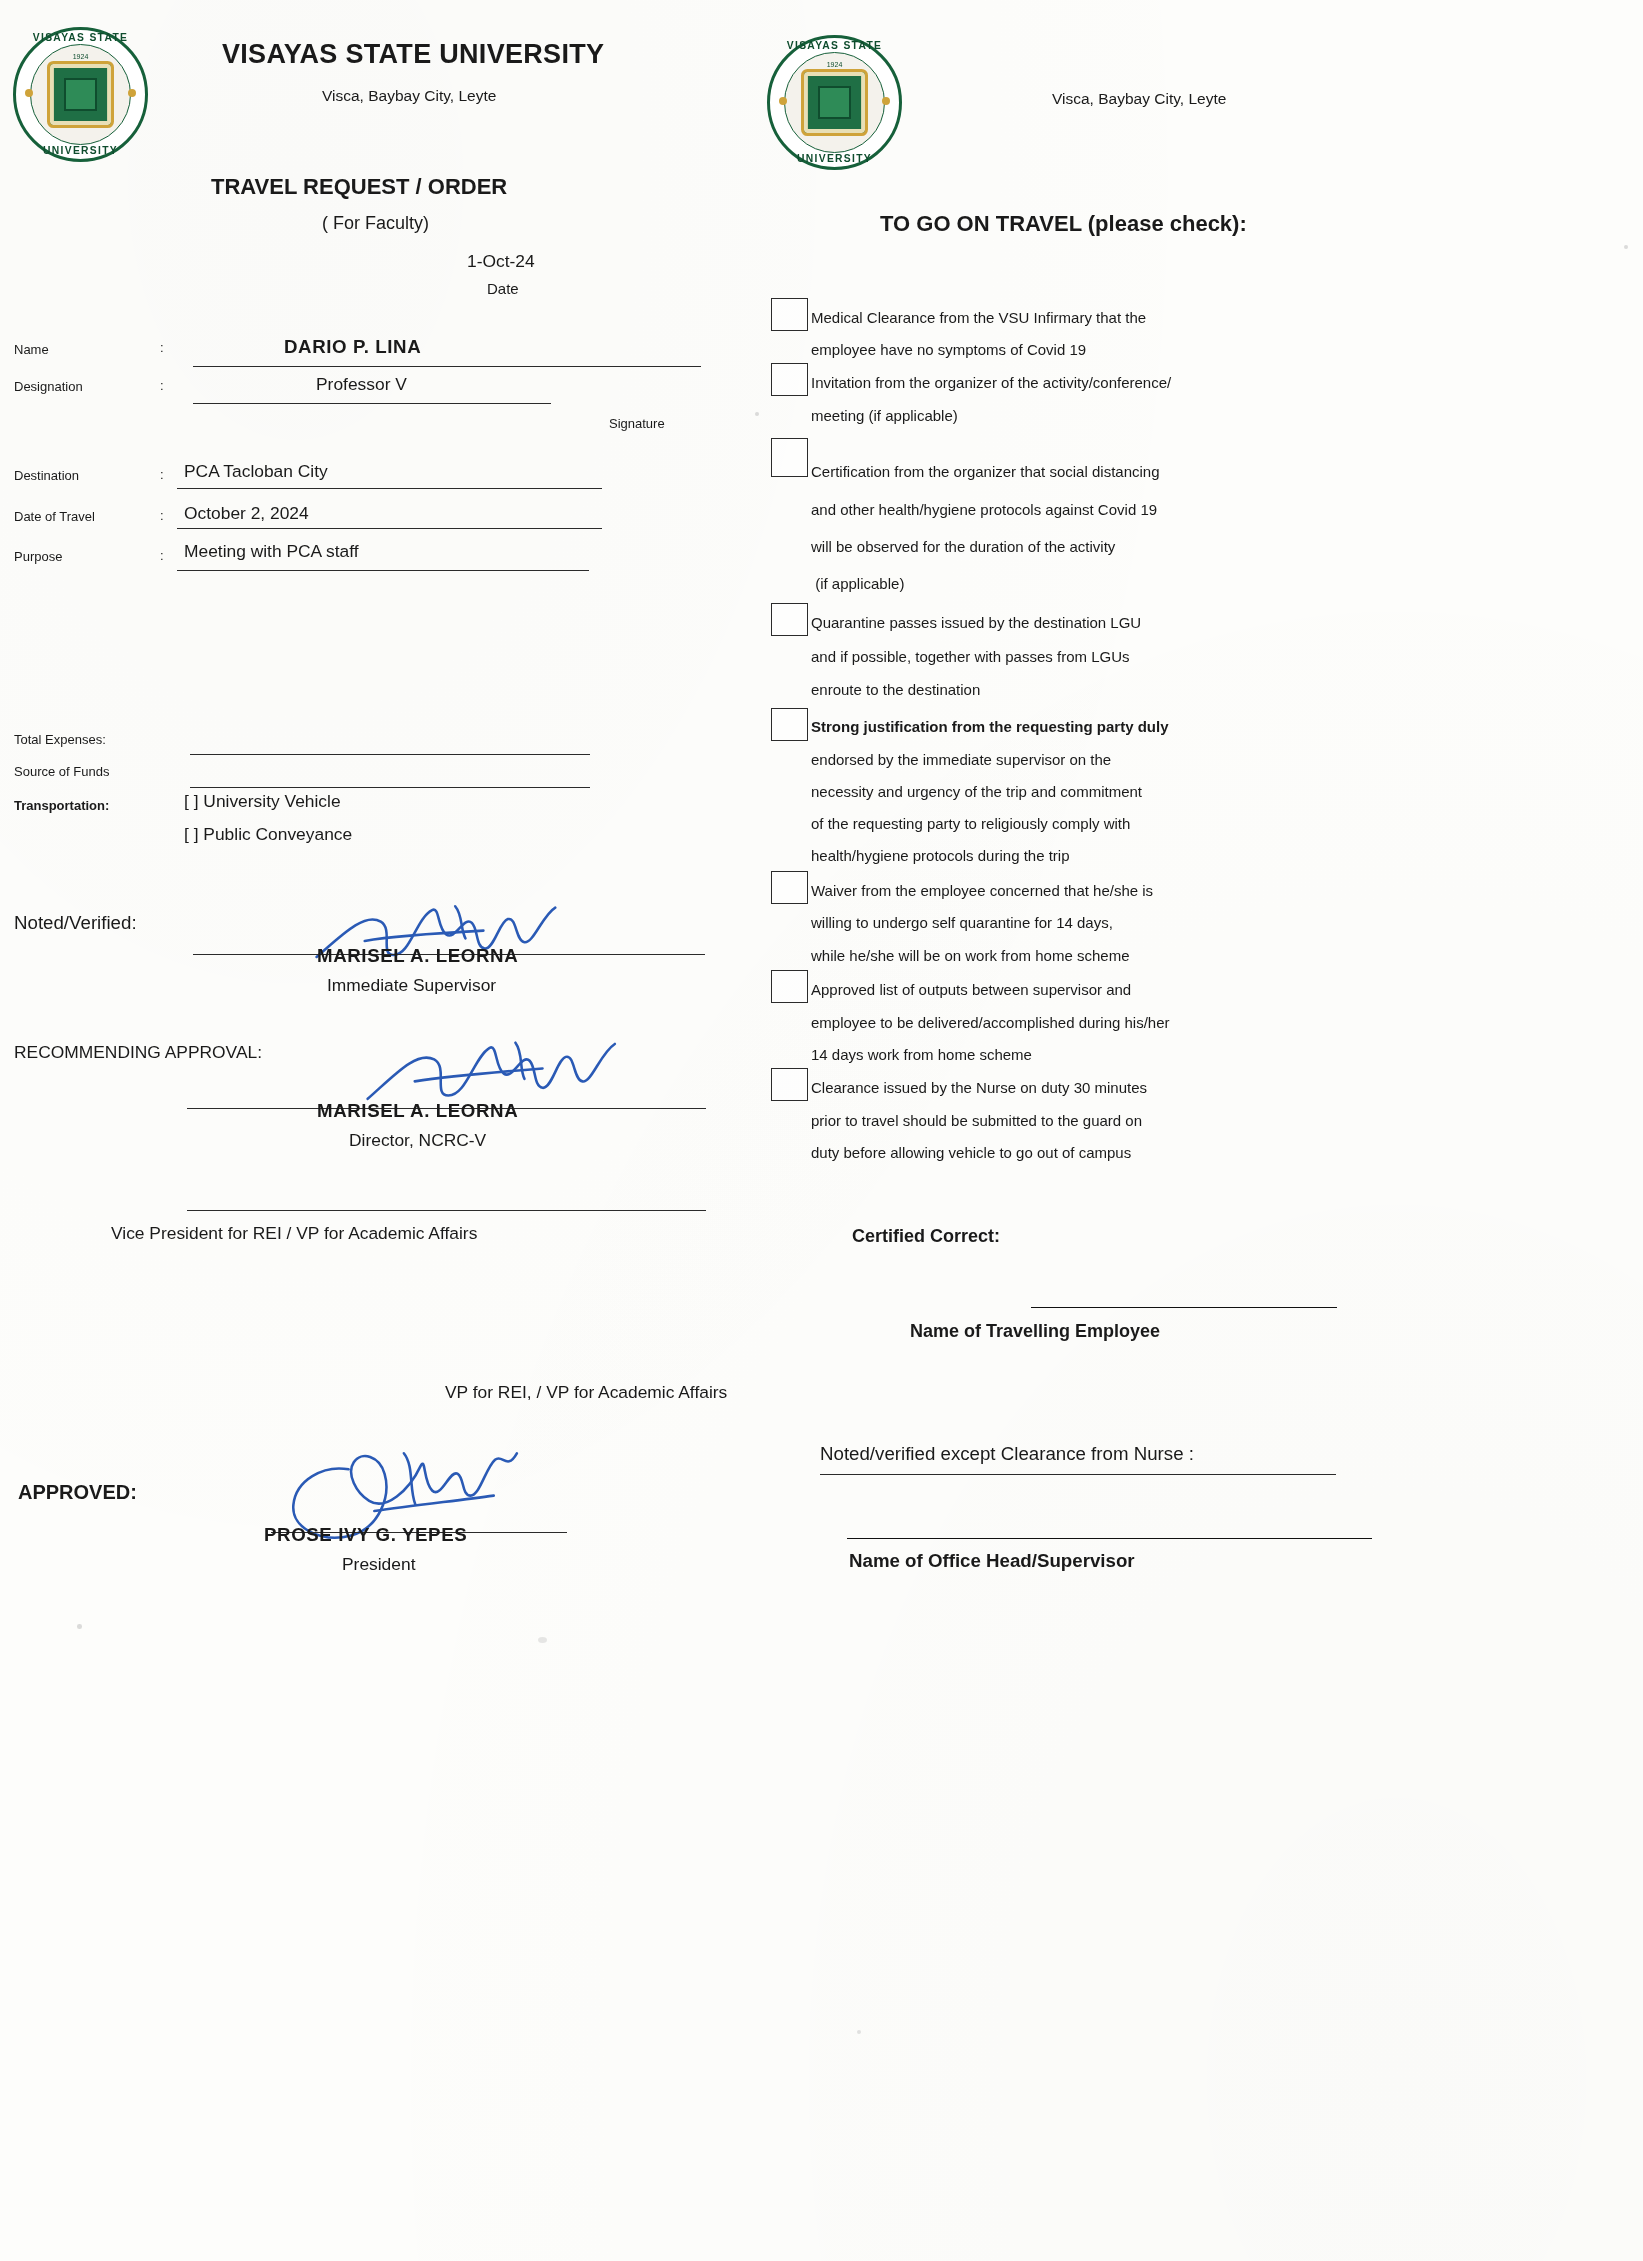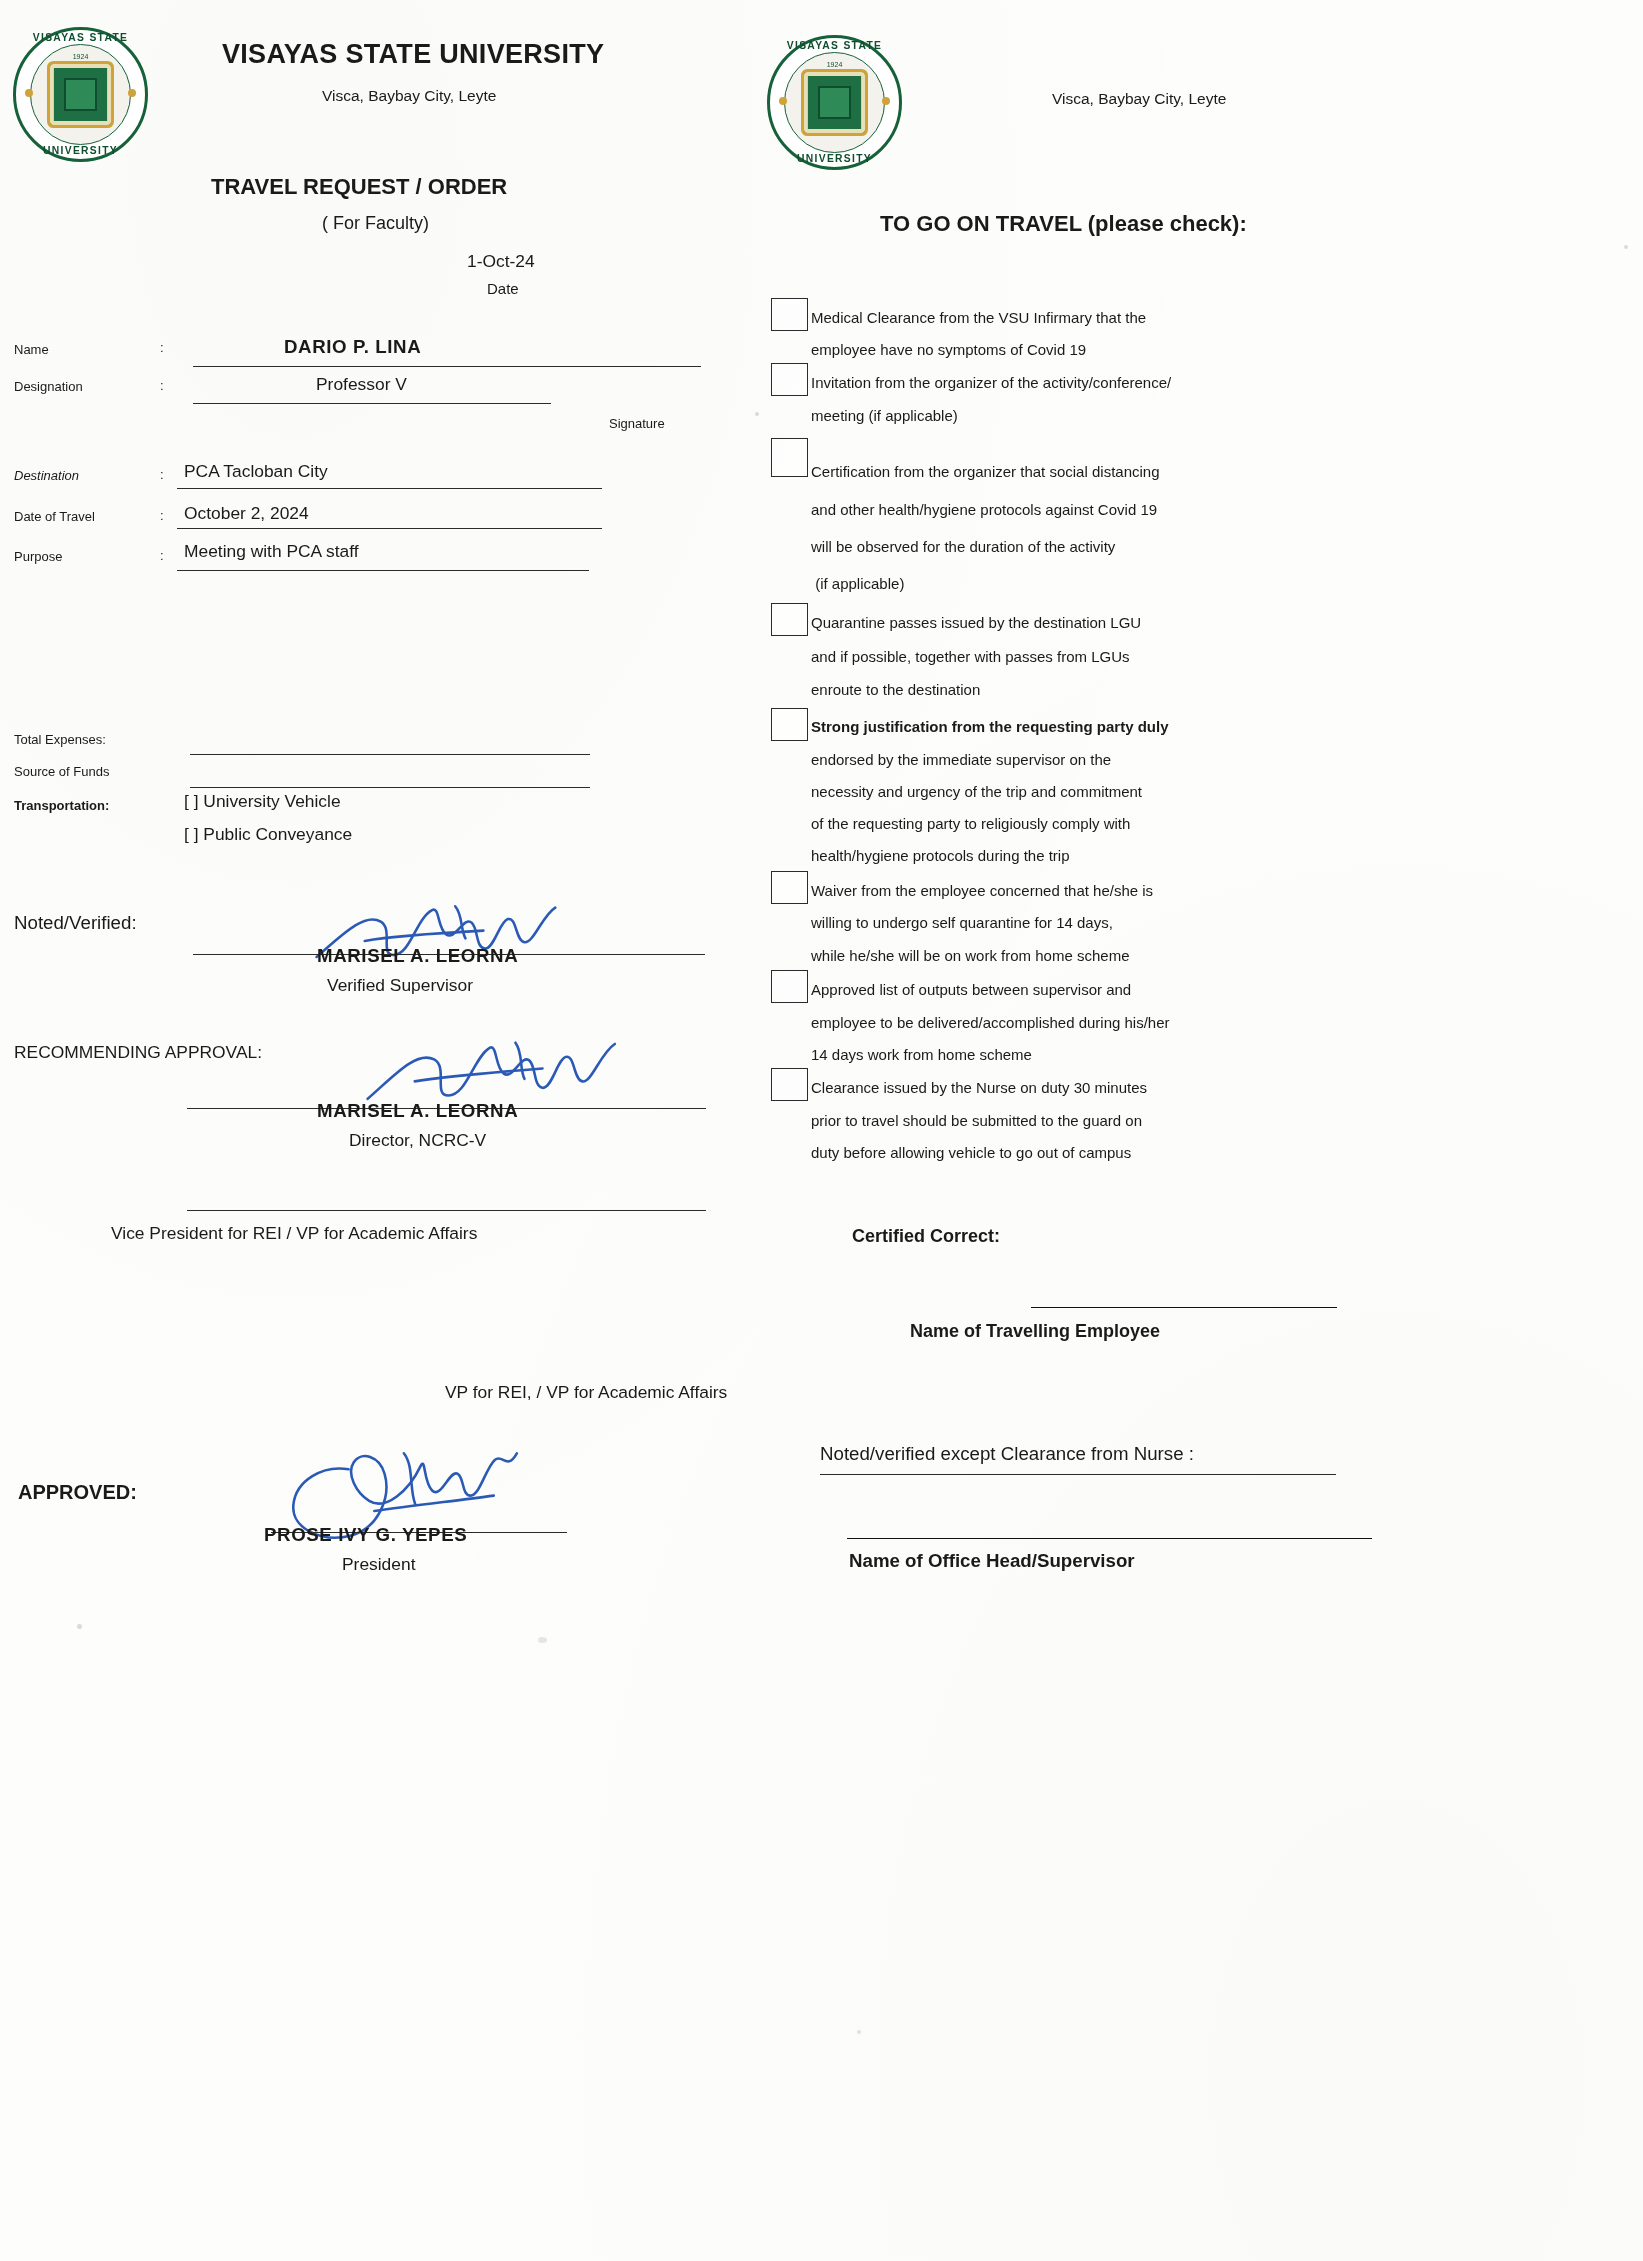--- a/index.html
+++ b/index.html
@@ -174,21 +174,21 @@
   <div class="t lbl-sm" style="left:160px; top:340px;">:</div>
   <div class="t val-b" style="left:284px; top:336px;">DARIO P. LINA</div>
   <div class="hr" style="left:193px; top:366px; width:508px;"></div>
 
   <div class="t lbl-sm" style="left:14px; top:379px;">Designation</div>
   <div class="t lbl-sm" style="left:160px; top:378px;">:</div>
   <div class="t val" style="left:316px; top:374px;">Professor V</div>
   <div class="hr" style="left:193px; top:403px; width:358px;"></div>
   <div class="t lbl-sm" style="left:609px; top:416px;">Signature</div>
 
-  <div class="t lbl-sm" style="left:14px; top:468px;font-style:italic;">Destination</div>
+  <div class="t lbl-sm" style="left:14px; top:468px;">Destination</div>
   <div class="t lbl-sm" style="left:160px; top:467px;">:</div>
   <div class="t val" style="left:184px; top:461px;">PCA Tacloban City</div>
   <div class="hr" style="left:177px; top:488px; width:425px;"></div>
 
   <div class="t lbl-sm" style="left:14px; top:509px;">Date of Travel</div>
   <div class="t lbl-sm" style="left:160px; top:508px;">:</div>
   <div class="t val" style="left:184px; top:503px;">October 2, 2024</div>
   <div class="hr" style="left:177px; top:528px; width:425px;"></div>
 
   <div class="t lbl-sm" style="left:14px; top:549px;">Purpose</div>
@@ -211,21 +211,21 @@
     <svg width="271" height="77" viewBox="0 0 420 120">
       <g fill="none" stroke="#2a5ab5" stroke-width="4" stroke-linecap="round">
         <path d="M20,95 C60,60 95,25 120,40 C140,52 118,92 140,92 C166,92 175,35 200,22 C212,16 208,50 222,60 C236,70 250,30 262,42 C272,52 268,80 282,82 C296,84 305,40 318,36 C332,32 330,70 344,72 C358,74 372,30 392,18"></path>
         <path d="M95,70 C140,62 205,58 280,54"></path>
         <path d="M236,16 C248,30 244,52 252,66"></path>
       </g>
     </svg>
   </div>
   <div class="hr" style="left:193px; top:954px; width:512px;"></div>
   <div class="t val-b" style="left:317px; top:945px;">MARISEL A. LEORNA</div>
-  <div class="t val" style="left:327px; top:975px;">Verified Supervisor</div>
+  <div class="t val" style="left:327px; top:975px;">Immediate Supervisor</div>
 
   <div class="t" style="left:14px; top:1042px; font-size:17.4px;">RECOMMENDING APPROVAL:</div>
   <div class="sig" style="left:358px; top:1031px;">
     <svg width="271" height="84" viewBox="0 0 420 130">
       <g fill="none" stroke="#2a5ab5" stroke-width="4" stroke-linecap="round">
         <path d="M15,105 C55,70 90,30 118,44 C140,56 116,100 140,100 C168,100 180,40 204,26 C216,20 212,56 226,66 C240,76 254,34 266,46 C276,56 272,86 286,88 C300,90 309,44 322,40 C336,36 334,76 348,78 C362,80 376,34 398,20"></path>
         <path d="M88,78 C140,70 210,64 286,58"></path>
         <path d="M244,18 C256,34 250,58 258,74"></path>
       </g>
     </svg>

